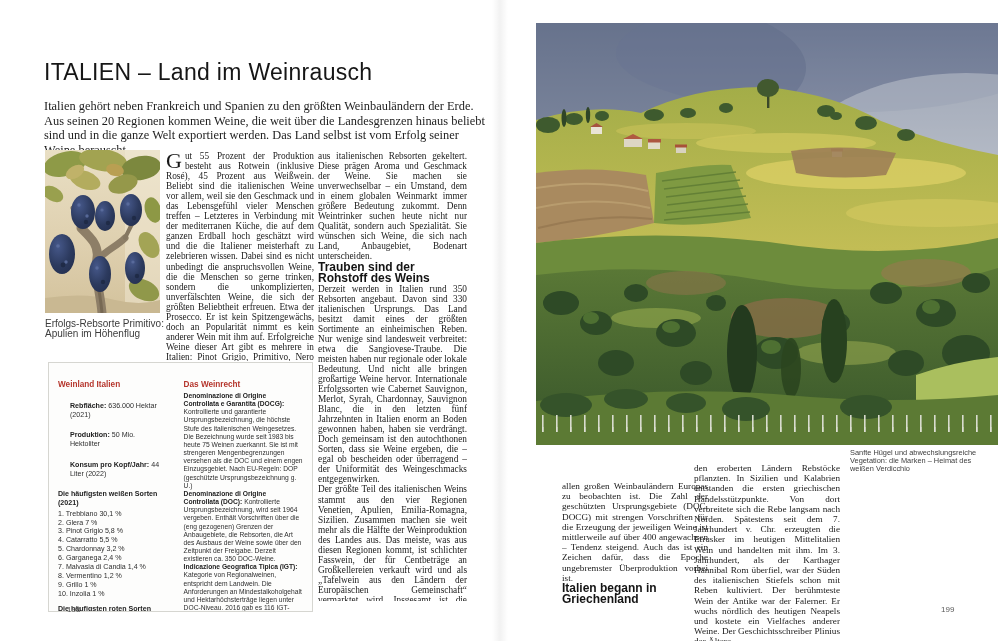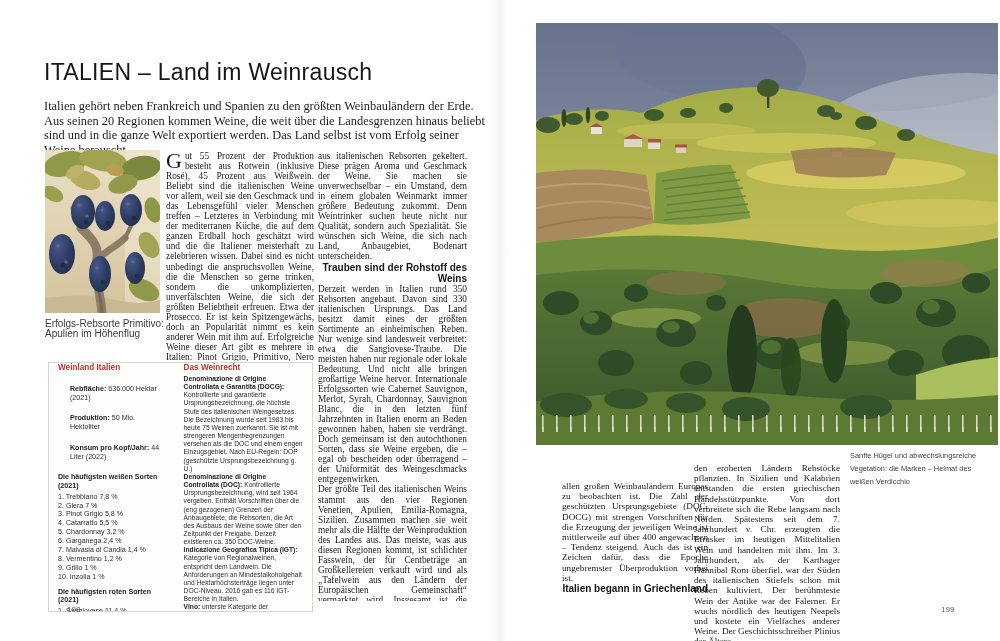--- a/index.html
+++ b/index.html
@@ -13,34 +13,34 @@
   #title{left:44px;top:54px;width:440px;font-family:"Liberation Sans",sans-serif;
          font-size:23px;line-height:36px;font-weight:400;letter-spacing:0.3px;color:#161616;}
   #intro{left:44px;top:99px;width:446px;font-size:12.4px;line-height:14.6px;color:#1d1d1d;}
   
   .photo{display:block;}
   #grapes-fig{left:45px;top:150px;width:115px;height:163px;}
   #grapes-caption{left:45px;top:319px;width:125px;font-family:"Liberation Sans",sans-serif;
          font-size:10px;line-height:9.6px;color:#3c3c3c;white-space:pre-line;}
   #hills-fig{left:536px;top:23px;width:462px;height:422px;}
   #hills-caption{left:850px;top:449px;width:146px;font-family:"Liberation Sans",sans-serif;
-         font-size:7.4px;line-height:13px;color:#3c3c3c;}
+         font-size:7.4px;line-height:8px;color:#3c3c3c;}
   
   .col{font-size:9.3px;line-height:10.05px;text-align:justify;color:#1a1a1a;}
   #col1{left:166px;top:151px;width:148px;height:210px;overflow:hidden;}
   #col2{left:318px;top:151px;width:149px;height:450px;overflow:hidden;}
   #rcol1{left:562px;top:463px;width:146px;font-size:9.2px;line-height:10.2px;margin-top:18px;}
   #rcol2{left:694px;top:463px;width:146px;font-size:9.2px;line-height:10.2px;}
   .col p{margin:0;}
   .dropcap{float:left;font-size:22px;line-height:17.5px;padding:1px 3px 0 0;color:#161616;}
-  .col-heading{font-family:"Liberation Sans",sans-serif;font-weight:bold;font-size:10px;
-         line-height:11px;margin:5px 0 2px 0;text-align:right;color:#141414;}
+  .col-heading{font-family:"Liberation Sans",sans-serif;font-weight:bold;font-size:12px;
+         line-height:11px;margin:5px 0 2px 0;text-align:left;color:#141414;}
   
   #infobox{left:48px;top:362px;width:265px;height:250px;box-sizing:border-box;
-         border:1px solid #d6d6d1;background:#fdfdfc;padding:0 9px;display:flex;gap:12px;
+         border:1px solid #d6d6d1;background:#fdfdfc;padding:17px 9px;display:flex;gap:12px;
          font-family:"Liberation Sans",sans-serif;color:#2e2e2e;overflow:hidden;justify-content:space-between;}
   .ib-col{width:118px;font-size:7.1px;line-height:8.7px;}
   .ib-col2{width:124px;font-size:6.7px;line-height:8.15px;}
   .ib-title{color:#b5352c;font-weight:bold;font-size:8.2px;line-height:10px;margin:0 0 2px 0;}
   .fact{margin:12px;}
   .fact b{color:#222;}
   .ib-subhead{font-weight:bold;margin:6px 0 2px 0;color:#222;}
   .sort-line{line-height:8.9px;}
   .wr-entry{margin:0;}
   .wr-entry b{color:#222;}
@@ -137,21 +137,21 @@
     </div>
 
     <div class="abs" id="infobox">
       <div class="ib-col">
         <p class="ib-title">Weinland Italien</p>
         <p class="fact"><b>Rebfläche:</b> <span>636.000 Hektar (2021)</span></p>
         <p class="fact"><b>Produktion:</b> <span>50 Mio. Hektoliter</span></p>
         <p class="fact"><b>Konsum pro Kopf/Jahr:</b> <span>44 Liter (2022)</span></p>
         <p class="ib-subhead">Die häufigsten weißen Sorten (2021)</p>
         <div>
-            <div class="sort-line">1. Trebbiano 7,8 %</div>
+            <div class="sort-line">1. Trebbiano 30,1 %</div>
             <div class="sort-line">2. Glera 7 %</div>
             <div class="sort-line">3. Pinot Grigio 5,8 %</div>
             <div class="sort-line">4. Catarratto 5,5 %</div>
             <div class="sort-line">5. Chardonnay 3,2 %</div>
             <div class="sort-line">6. Garganega 2,4 %</div>
             <div class="sort-line">7. Malvasia di Candia 1,4 %</div>
             <div class="sort-line">8. Vermentino 1,2 %</div>
             <div class="sort-line">9. Grillo 1 %</div>
             <div class="sort-line">10. Inzolia 1 %</div>
           </div>

